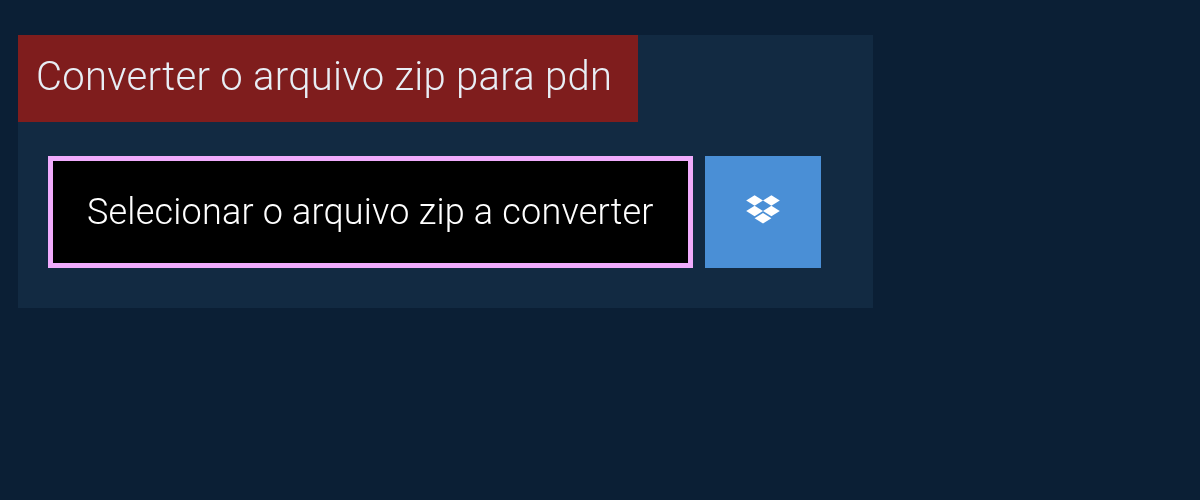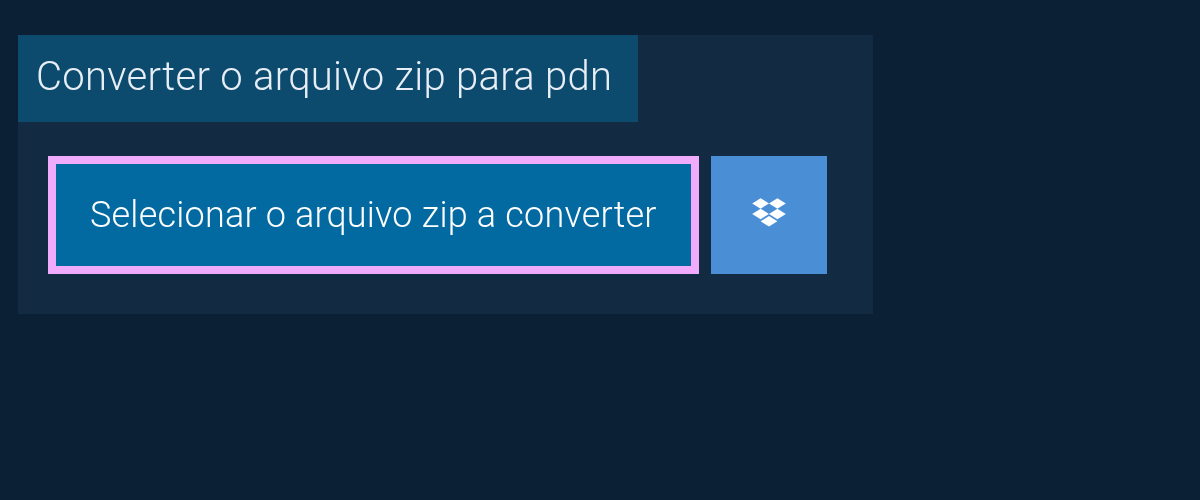--- a/index.html
+++ b/index.html
@@ -15,39 +15,39 @@
       overflow: hidden;
     }
     .card {
       background: #122a42;
       margin: 35px 0 0 18px;
       width: 855px;
       padding-bottom: 40px;
     }
     .tab-header {
       display: inline-block;
-      background: #0c4a6e;
+      background: #7f1d1d;
       padding: 18px 26px 22px 18px;
     }
     .tab-title {
       color: #e8eef5;
       font-size: 40px;
       font-weight: 300;
       letter-spacing: 0.3px;
     }
     .action-row {
       display: flex;
       gap: 12px;
       padding: 0 30px 0 30px;
       margin-top: 34px;
       align-items: stretch;
     }
     .select-button {
-      background: #0369a1;
-      border: 8px solid #f0abfc;
+      background: #000000;
+      border: 5px solid #f0abfc;
       color: #ffffff;
       font-size: 36px;
       font-weight: 300;
       padding: 30px 34px;
       cursor: pointer;
       text-align: center;
       flex: 0 0 auto;
       letter-spacing: 0.2px;
     }
     .dropbox-button {

